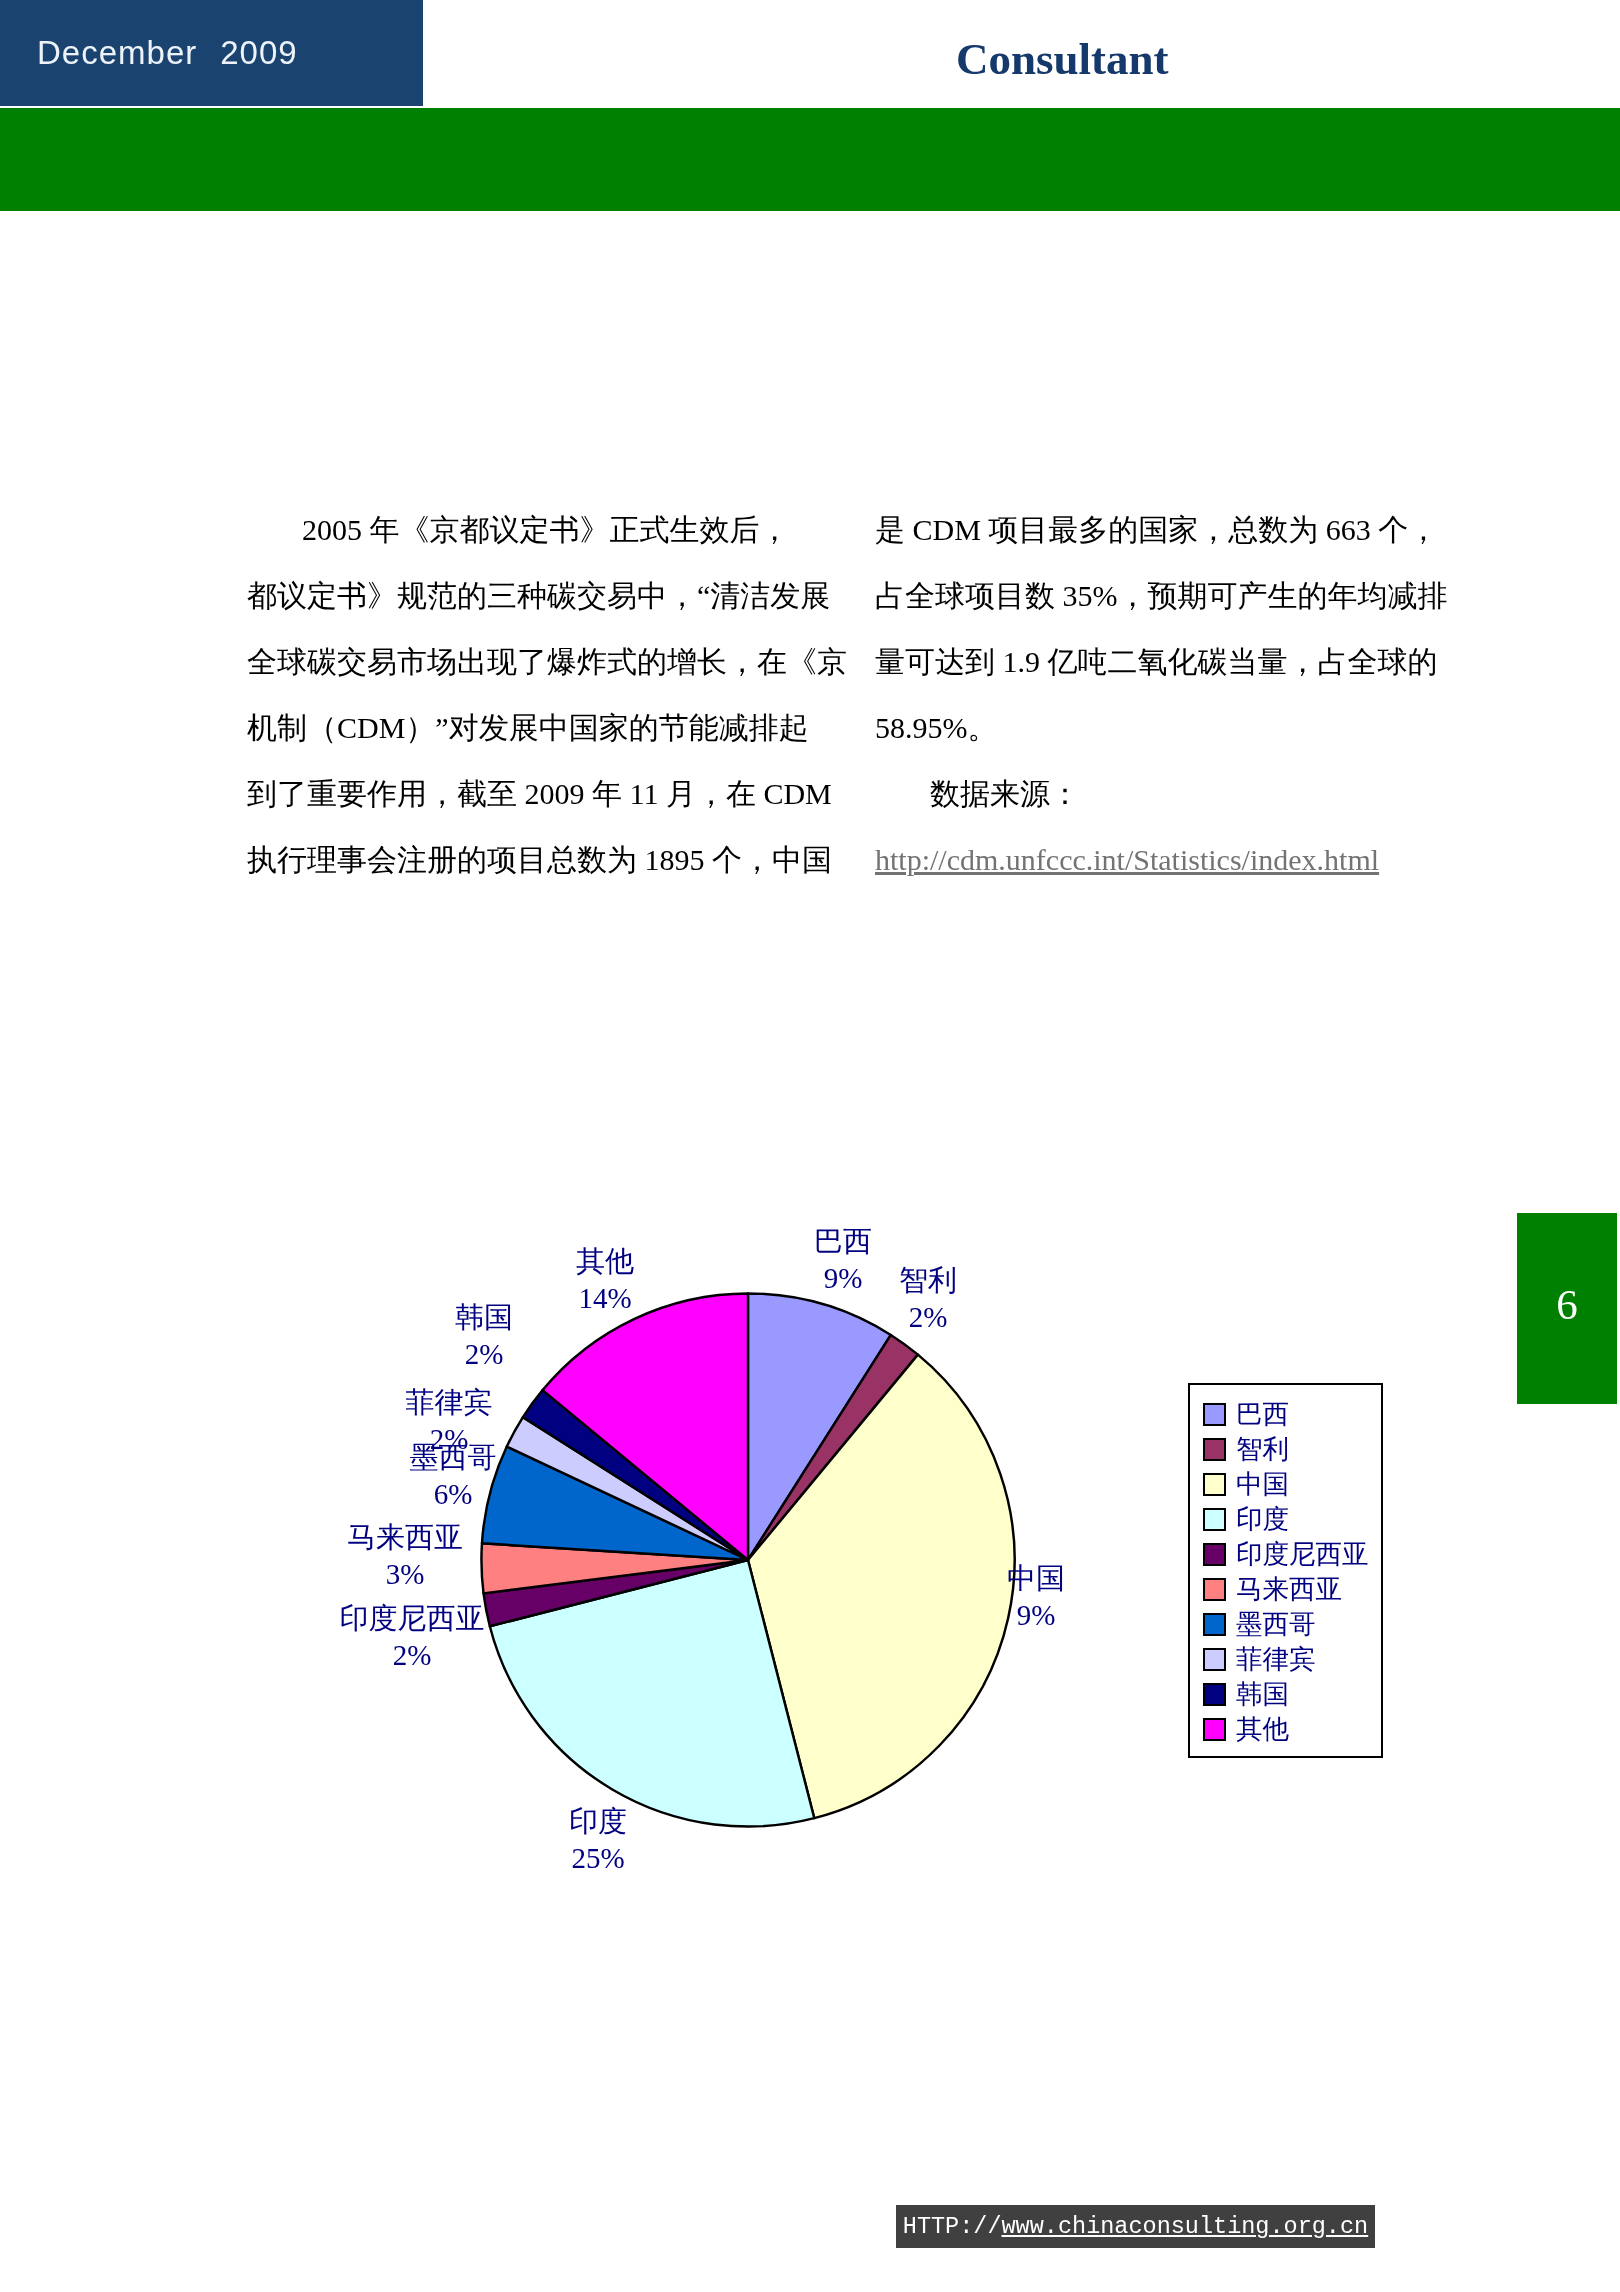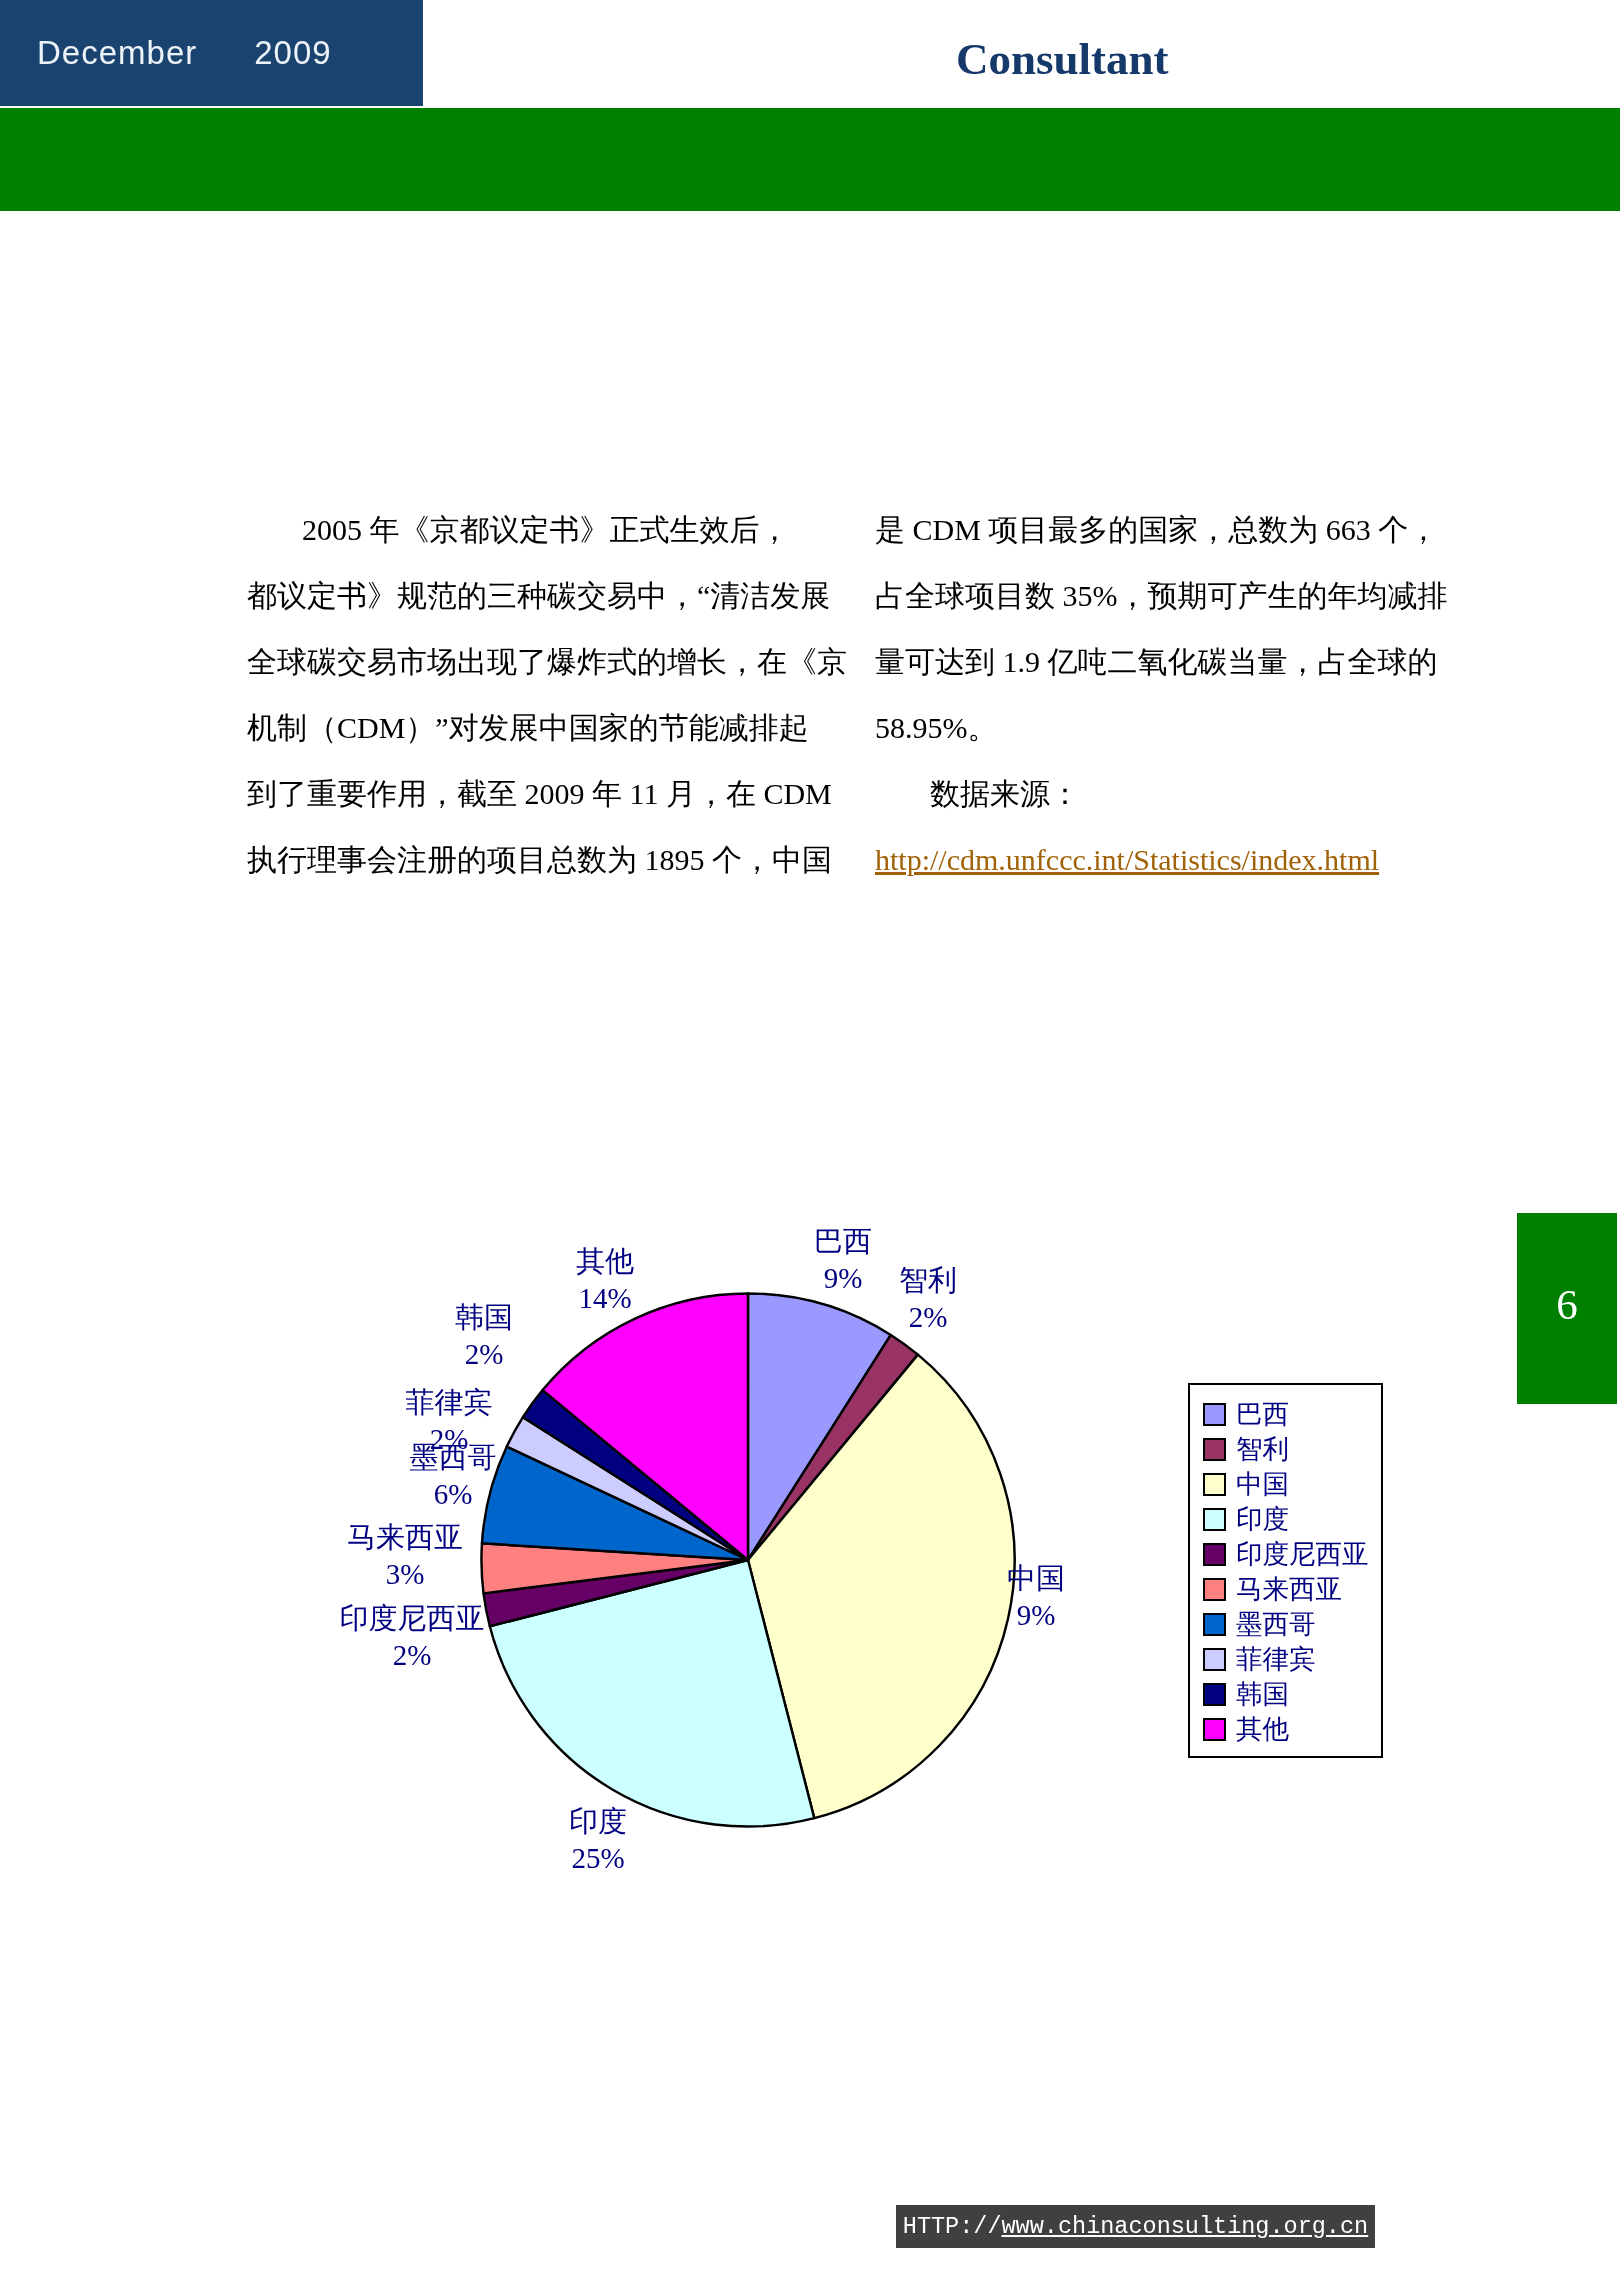--- a/index.html
+++ b/index.html
@@ -7,39 +7,39 @@
     position:relative;width:1620px;height:2293px;margin:0 auto;
     background:#ffffff;overflow:hidden;
     font-family:"Liberation Serif","DejaVu Serif",serif;
   }
   
   .masthead-box{
     position:absolute;left:0;top:0;width:423px;height:106px;
     background:#1A4370;color:#EDF3F9;
     font-family:"Liberation Sans","DejaVu Sans",sans-serif;
     font-size:33px;letter-spacing:1px;
-    display:flex;align-items:center;padding-left:37px;box-sizing:border-box;gap:34px;
+    display:flex;align-items:center;padding-left:37px;box-sizing:border-box;
   }
   .masthead-box .year{margin-left:23px;}
   .brand{
     position:absolute;left:956px;top:33px;
     font-size:45px;font-weight:bold;color:#16396B;
   }
   .green-band{position:absolute;left:0;top:108px;width:1620px;height:103px;background:#008000;}
   
   .article-title{
     position:absolute;left:263px;top:400px;
     font-size:39px;font-weight:bold;color:#2323A8;
   }
   .col{position:absolute;top:497px;font-size:30px;color:#000;}
   .col .line{height:66px;line-height:66px;white-space:nowrap;}
   .col-left{left:247px;width:534px;}
   .col-right{left:875px;width:554px;}
   .indent{text-indent:55px;}
-  .src-link{color:#a16207;}
+  .src-link{color:#737373;}
   
   .chart-title{
     position:absolute;left:823px;top:1137px;transform:translateX(-50%);
     font-size:30px;color:#000080;white-space:nowrap;
   }
   .pie-svg{position:absolute;left:454px;top:1266px;width:588px;height:588px;}
   .pie-label{
     position:absolute;transform:translateX(-50%);
     text-align:center;font-size:29px;line-height:37px;color:#000080;white-space:nowrap;
   }

